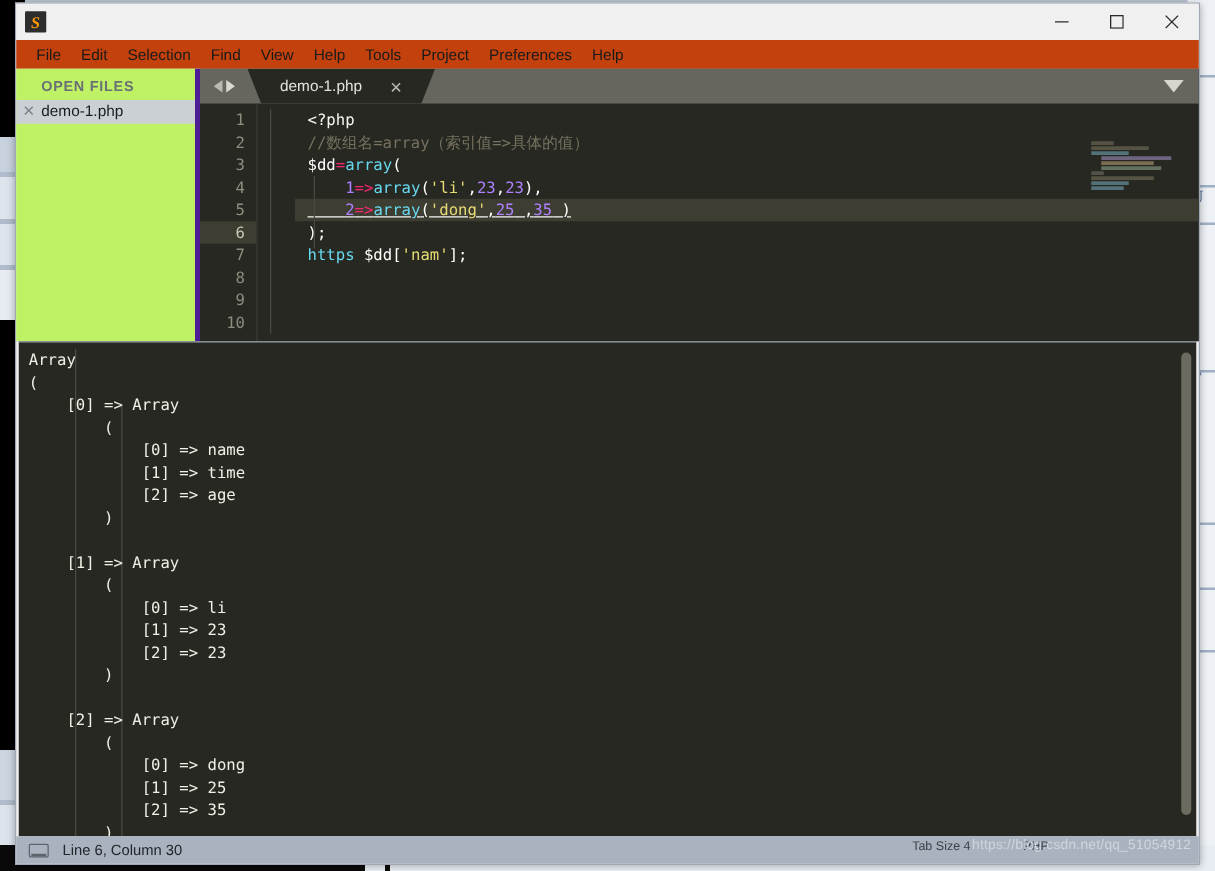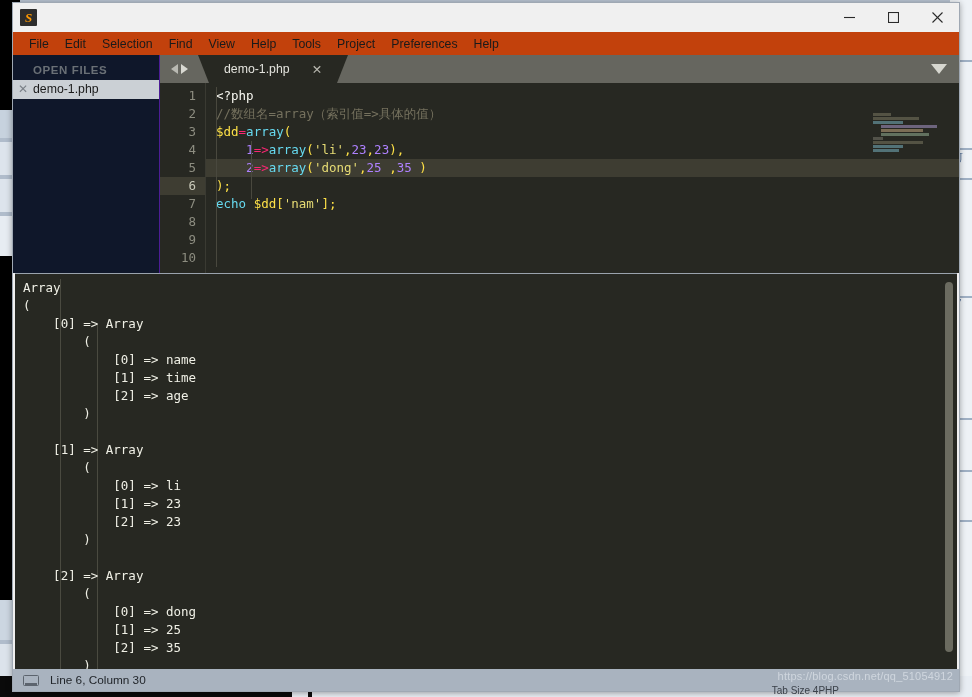--- a/index.html
+++ b/index.html
@@ -103,22 +103,22 @@
   .menu-item {
     padding: 3px 8px; font-size: 12.3px; color: #1a1a1a;
     white-space: nowrap;
   }
 
   
   .bodyrow { display: flex; flex: 0 0 218px; height: 218px; }
 
   .sidebar {
     width: 147px; flex: 0 0 147px;
-    background: #0f172a;
-    border-right: 1px solid #4c1d95;
+    background: #bef264;
+    border-right: 4px solid #4c1d95;
     padding-top: 6px;
   }
   .sb-head {
     font-size: 11.5px; font-weight: bold; color: #6a7076;
     letter-spacing: .6px; padding: 3px 0 4px 20px;
   }
   .sb-file {
     background: #cbd0d5;
     font-size: 12.3px; color: #1b1b1b;
     padding: 2px 0 3px 0;
@@ -186,35 +186,36 @@
   .gutter .gline { height: 18px; line-height: 18px; padding-right: 9px; }
   .gutter .gline.active { background: #3e3d32; color: #c8c8b8; }
   .gutter::after {
     content: ""; position: absolute; right: 0; top: 0; bottom: 0;
     width: 1px;
   }
   .codelines {
     flex: 1; padding-top: 4px; position: relative;
     border-left: 1px solid #3a3a32;
     overflow: hidden;
+    padding-left: 30px;
   }
   .cline {
     height: 18px; line-height: 18px; white-space: pre;
     padding-left: 10px; color: #f8f8f2;
   }
-  .cline.active { background: #3e3d32; }
+  .cline.active { background: #3e3d32; text-decoration: underline; }
   .indent-guide {
     position: absolute; top: 4px; width: 1px; background: #49483e;
   }
   .tk-com  { color: #75715e; }
   .tk-str  { color: #e6db74; }
   .tk-num  { color: #ae81ff; }
   .tk-fn   { color: #66d9ef; }
   .tk-op   { color: #f92672; }
-  .tk-var  { color: #fde047; }
+  .tk-var  { color: #ffffff; }
   .tk-kw   { color: #66d9ef; }
   .tk-tag  { color: #f8f8f2; }
 
   .minimap {
     position: absolute; right: 12px; top: 30px;
     width: 74px; height: 26px;
     opacity: .85; pointer-events: none;
   }
   .mm-row { height: 3px; margin-bottom: 1px; }
   .editor-scroll {
@@ -265,23 +266,23 @@
     height: 2px; background: #5c646e;
   }
   .status-text { margin-left: 11px; }
   .watermark {
     position: absolute; right: 6px; top: 1px;
     font-size: 11px; color: #cfd6de;
     letter-spacing: .2px;
     font-family: "Liberation Sans", sans-serif;
   }
   .status-right {
-    position: absolute; right: 120px; top: 16px;
+    position: absolute; right: 120px; top: 3px;
     font-size: 10px; color: #3b4149;
-    display: flex; 
+    display: flex; gap: 42px;
   }
 </style>
 </head>
 <body>
 
 <div class="desktop">
   <div class="bg-win-left"></div>
   <div class="bg-win-right">
     <div class="rl" style="top:60px"></div>
     <div class="rl" style="top:148px"></div>
@@ -383,21 +384,21 @@
         <div class="codelines">
           <div class="indent-guide" style="left:10px;  height:180px;"></div>
           <div class="indent-guide" style="left:45px;  top:58px; height:58px;"></div>
 
           <div class="cline"><span class="tk-tag">&lt;?php</span></div>
           <div class="cline"><span class="tk-com">//数组名=array（索引值=&gt;具体的值）</span></div>
           <div class="cline"><span class="tk-var">$dd</span><span class="tk-op">=</span><span class="tk-fn">array</span><span class="tk-var">(</span></div>
           <div class="cline">    <span class="tk-num">1</span><span class="tk-op">=&gt;</span><span class="tk-fn">array</span><span class="tk-var">(</span><span class="tk-str">'li'</span><span class="tk-var">,</span><span class="tk-num">23</span><span class="tk-var">,</span><span class="tk-num">23</span><span class="tk-var">),</span></div>
           <div class="cline active">    <span class="tk-num">2</span><span class="tk-op">=&gt;</span><span class="tk-fn">array</span><span class="tk-var">(</span><span class="tk-str">'dong'</span><span class="tk-var">,</span><span class="tk-num">25</span><span class="tk-var"> ,</span><span class="tk-num">35</span><span class="tk-var"> )</span></div>
           <div class="cline"><span class="tk-var">);</span></div>
-          <div class="cline"><span class="tk-kw">echo</span> <span class="tk-var">$dd[</span><span class="tk-str">'nam'</span><span class="tk-var">];</span></div>
+          <div class="cline"><span class="tk-kw">https</span> <span class="tk-var">$dd[</span><span class="tk-str">'nam'</span><span class="tk-var">];</span></div>
         </div>
 
         <div class="minimap">
           <div class="mm-row" style="background:#5d5b4a; width:18px;"></div>
           <div class="mm-row" style="background:#5d5b4a; width:46px;"></div>
           <div class="mm-row" style="background:#5a7f86; width:30px;"></div>
           <div class="mm-row" style="background:#7a6f8e; width:56px; margin-left:8px;"></div>
           <div class="mm-row" style="background:#8a7a5e; width:42px; margin-left:8px;"></div>
           <div class="mm-row" style="background:#6d7e6a; width:48px; margin-left:8px;"></div>
           <div class="mm-row" style="background:#5a5a50; width:10px;"></div>

